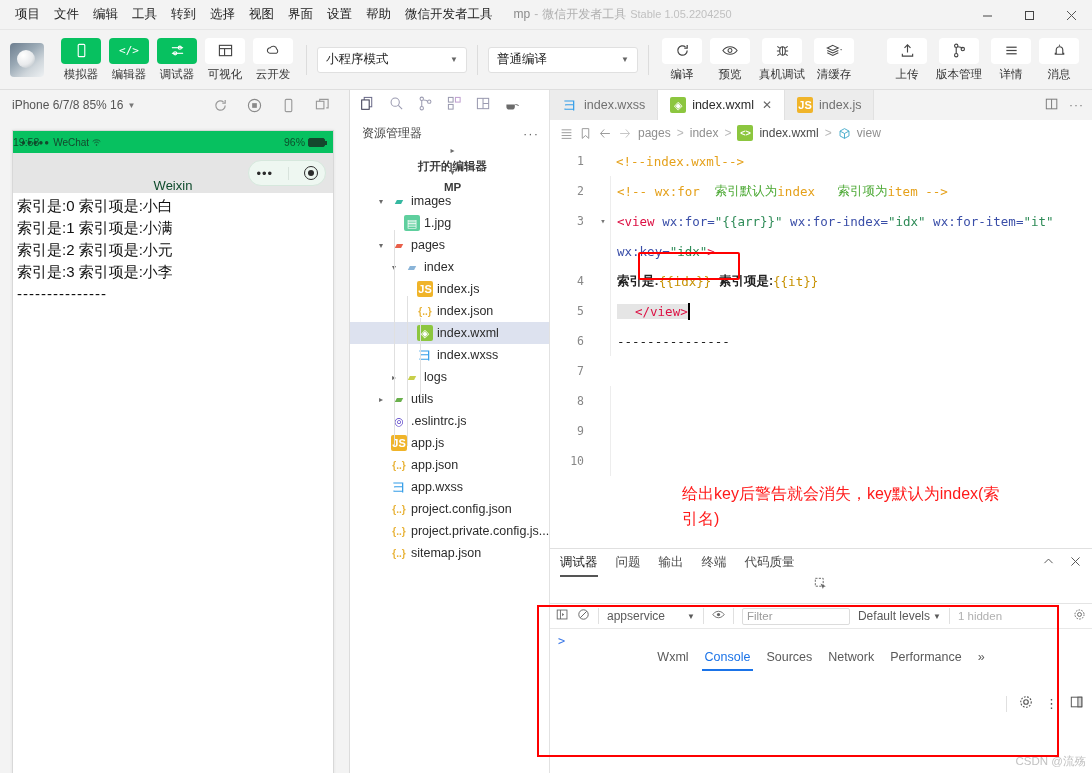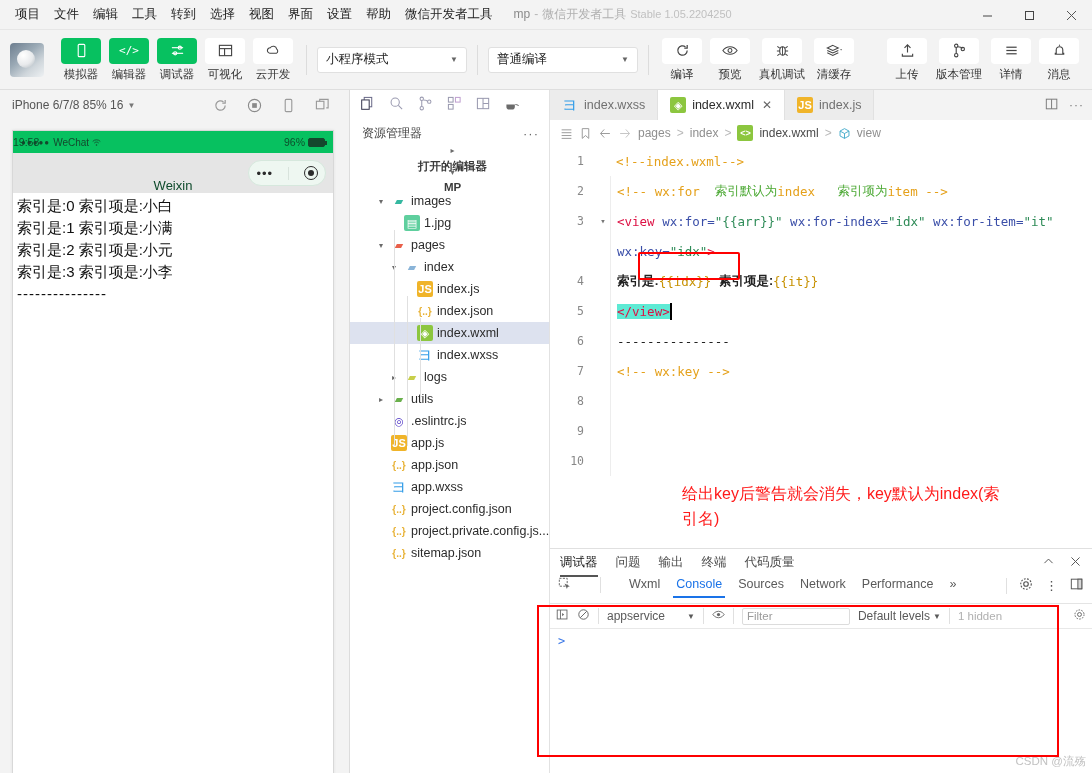--- a/index.html
+++ b/index.html
@@ -166,35 +166,35 @@
   .c-comment { color: #e5a11b; }
   .c-comment-cn { color: #4aa832; }
   .c-tag { color: #d14; }
   .c-attr { color: #3a4ea8; }
   .c-str { color: #2e8b57; }
   .c-brace { color: #c79100; }
   .c-plain { color: #222; }
   .c-cn { color: #222; font-family: "Liberation Sans", sans-serif; font-weight: bold; }
   .hl-box { position: absolute; border: 2px solid #f00; border-radius: 2px; pointer-events: none; }
   .cursor { display: inline-block; width: 2px; height: 17px; background: #000; vertical-align: middle; }
-  .sel-block { background: #5eead4; }
+  .sel-block { background: #e5e5e5; padding-left: 18px; }
   .annot { position: absolute; color: #ff1a1a; font-size: 16px; line-height: 25px;
            font-family: "Liberation Sans", sans-serif; }
 
   
   .debugger { position: absolute; left: 0; right: 0; bottom: 0; height: 225px; background: #fff;
               border-top: 1px solid #e0e0e0; display: flex; flex-direction: column; }
   .dbg-head { height: 28px; display: flex; align-items: center; padding: 0 10px; gap: 18px;
               font-size: 12.5px; color: #4a4a4a; }
   .dbg-tab { position: relative; padding-bottom: 2px; white-space: nowrap; }
   .dbg-tab.active { color: #111; }
   .dbg-tab.active::after { content:""; position:absolute; left:0; right:0; bottom:-4px; height:2px; background:#555; }
   .dbg-head .right { margin-left: auto; display: flex; gap: 14px; color: #555; align-items: center; }
-  .devtools-bar { height: 27px; display: flex; align-items: flex-start; gap: 28px; padding: 0 8px;
-                  border-bottom: 1px solid #e4e4e4; font-size: 12.5px; color: #5a5a5a; }
+  .devtools-bar { height: 27px; display: flex; align-items: center; gap: 28px; padding: 0 8px;
+                  border-bottom: 1px solid #e4e4e4; font-size: 12.5px; color: #5a5a5a; flex-direction: column; }
   .dt-tab { white-space: nowrap; padding-bottom: 3px; position: relative; }
   .dt-tab.active { color: #1a73e8; }
   .dt-tab.active::after { content:""; position:absolute; left:-3px; right:-3px; bottom:-4px; height:2px; background:#1a73e8; }
   .dt-sep { width: 1px; height: 16px; background: #e0e0e0; }
   .console-bar { height: 25px; display: flex; align-items: center; gap: 8px; padding: 0 6px;
                  border-bottom: 1px solid #e8e8e8; font-size: 12px; color: #5a5a5a; }
   .ctx-select { display: flex; align-items: center; gap: 22px; color: #5a5a5a; font-size: 12px; }
   .ctx-select .caret { font-size: 8px; }
   .filter-input { width: 108px; height: 17px; border: 1px solid #dcdcdc; border-radius: 2px;
                   font-size: 11.5px; color: #9b9b9b; padding: 0 4px; display: flex; align-items: center; background: #fff; }
@@ -718,21 +718,20 @@
               <div class="ctext"><span class="c-tag sel-block">&lt;/view&gt;</span><span class="cursor"></span></div>
             </div>
             <div class="code-line">
               <div class="ln">6</div>
               <div class="fold"></div>
               <div class="ctext"><span class="c-plain">---------------</span></div>
             </div>
             <div class="code-line">
               <div class="ln">7</div>
               <div class="fold"></div>
-              <div class="ctext"><span class="c-comment">&lt;!-- wx:key --&gt;</span></div>
             </div>
             <div class="code-line">
               <div class="ln">8</div>
               <div class="fold"></div>
               <div class="ctext"></div>
             </div>
             <div class="code-line">
               <div class="ln">9</div>
               <div class="fold"></div>
               <div class="ctext"></div>

